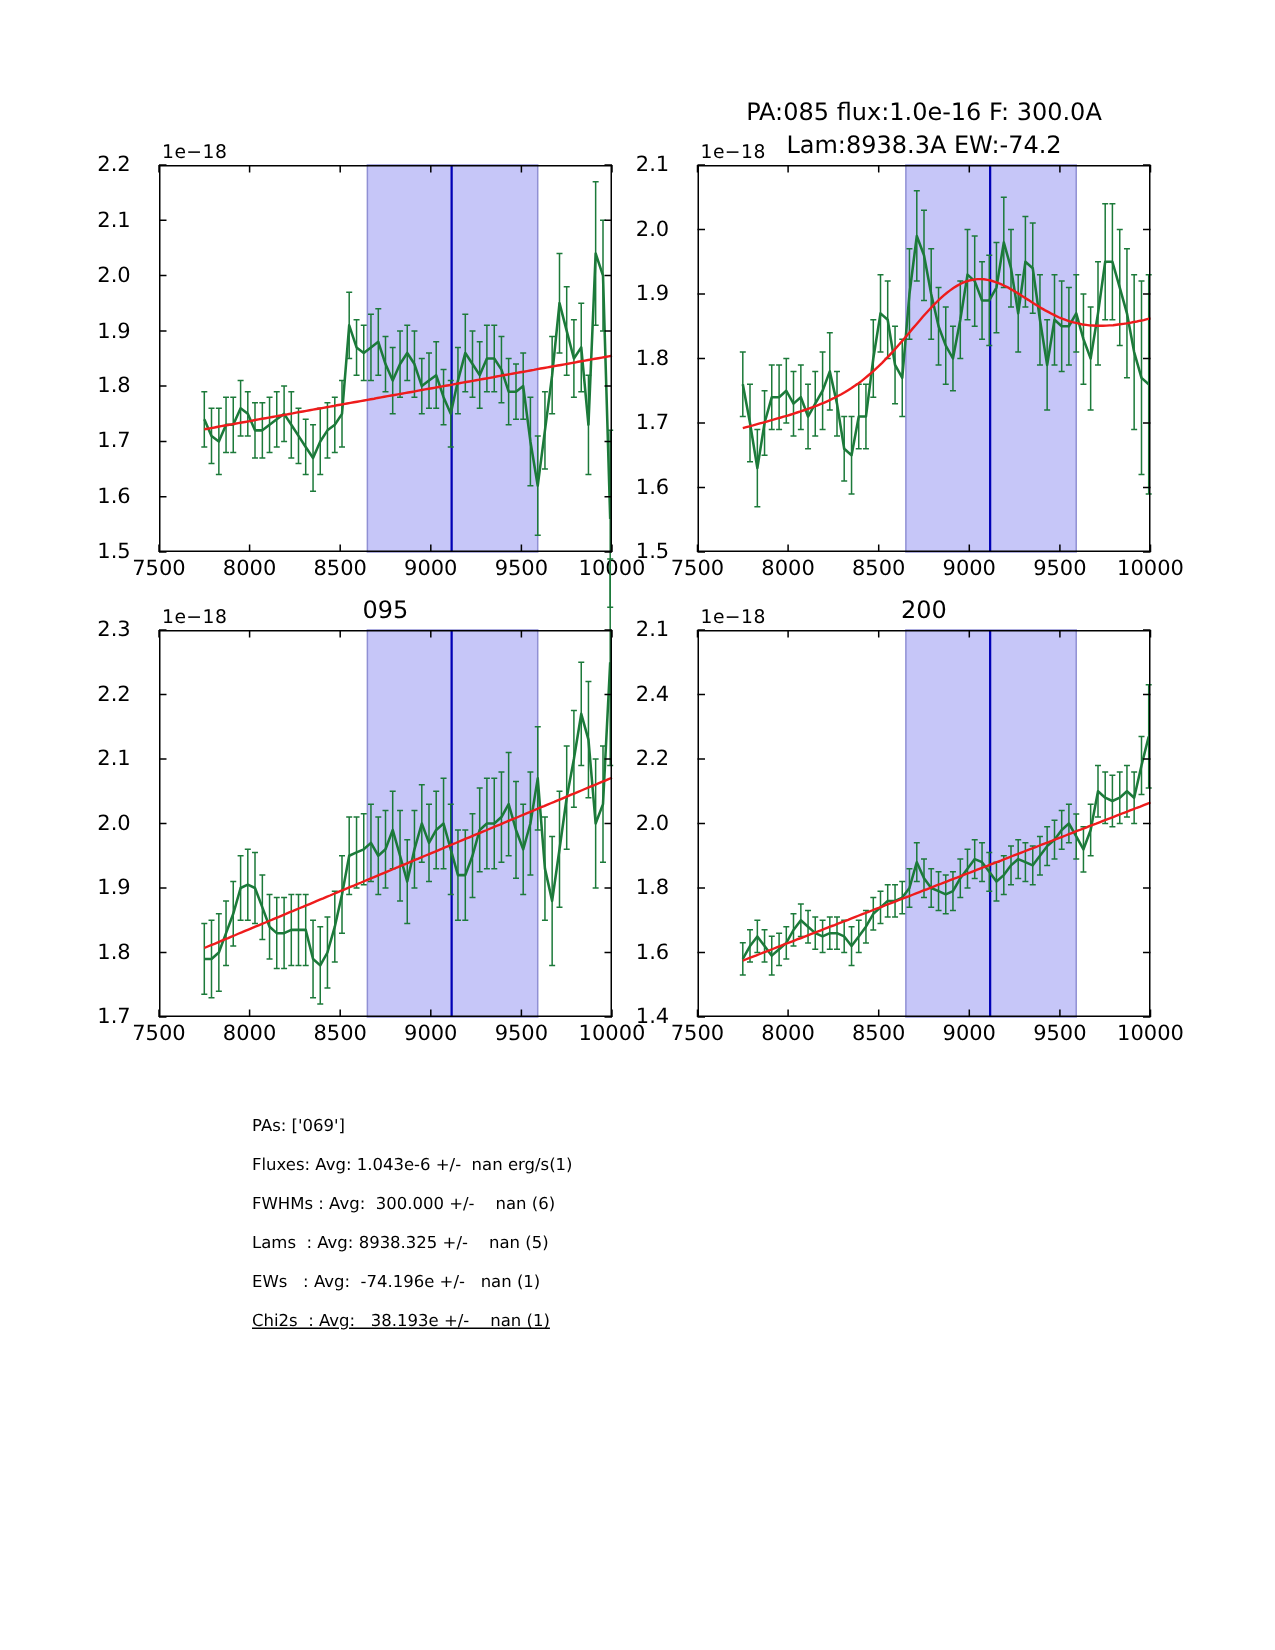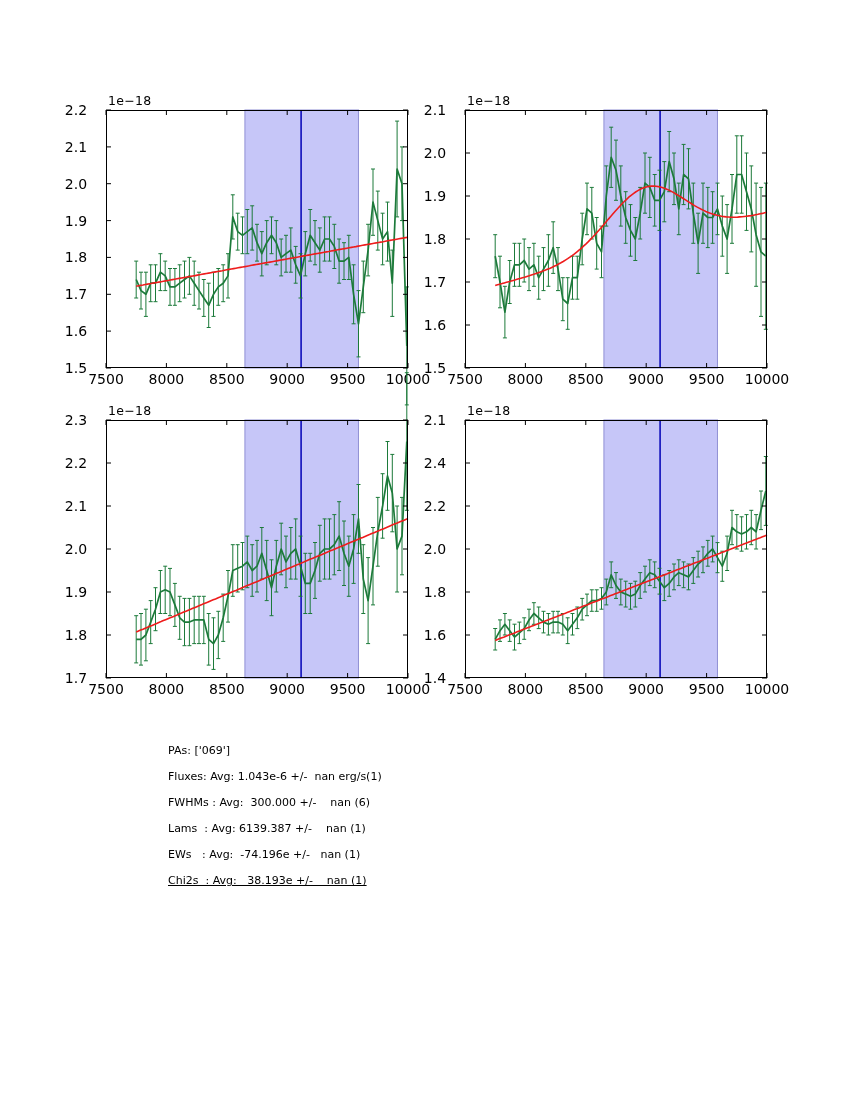--- a/index.html
+++ b/index.html
@@ -43,20 +43,24 @@
       <div class="ytick" style="top: 249px;">1.5</div>
       <div class="ytick" style="top: 212.143px;">1.6</div>
       <div class="ytick" style="top: 175.286px;">1.7</div>
       <div class="ytick" style="top: 138.429px;">1.8</div>
       <div class="ytick" style="top: 101.571px;">1.9</div>
       <div class="ytick" style="top: 64.7143px;">2.0</div>
       <div class="ytick" style="top: 27.8571px;">2.1</div>
       <div class="ytick" style="top: -9px;">2.2</div>
     </div>
   <div class="subplot" style="left:465px;top:110px;">
+      <div class="plot-title" style="top: -46px;">
+        <div>PA:085 flux:1.0e-16 F: 300.0A</div>
+        <div>Lam:8938.3A EW:-74.2</div>
+      </div>
       <div class="offset-label">1e−18</div>
       <svg width="302" height="258">
         <rect x="138.92000000000002" y="0" width="113.55199999999996" height="258" fill="#c6c6f8" stroke="#9090d4" stroke-width="1"></rect>
         <line x1="195.092" x2="195.092" y1="0" y2="258" stroke="#0000b6" stroke-width="1.5"></line>
         <path d="M28.2 167.7H32.2M28.2 124.7H32.2M30.2 167.7V124.7M33.0 197.8H37.0M33.0 146.2H37.0M35.0 197.8V146.2M37.9 227.9H41.9M37.9 176.3H41.9M39.9 227.9V176.3M42.7 193.5H46.7M42.7 150.5H46.7M44.7 193.5V150.5M47.5 176.3H51.5M47.5 133.3H51.5M49.5 176.3V133.3M52.4 176.3H56.4M52.4 133.3H56.4M54.4 176.3V133.3M57.2 172.0H61.2M57.2 129.0H61.2M59.2 172.0V129.0M62.0 180.6H66.0M62.0 137.6H66.0M64.0 180.6V137.6M66.9 176.3H70.9M66.9 133.3H70.9M68.9 176.3V133.3M71.7 189.2H75.7M71.7 146.2H75.7M73.7 189.2V146.2M76.5 180.6H80.5M76.5 137.6H80.5M78.5 180.6V137.6M81.4 176.3H85.4M81.4 124.7H85.4M83.4 176.3V124.7M86.2 163.4H90.2M86.2 111.8H90.2M88.2 163.4V111.8M91.0 180.6H95.0M91.0 137.6H95.0M93.0 180.6V137.6M95.8 210.7H99.8M95.8 167.7H99.8M97.8 210.7V167.7M100.7 219.3H104.7M100.7 167.7H104.7M102.7 219.3V167.7M105.5 189.2H109.5M105.5 146.2H109.5M107.5 189.2V146.2M110.3 189.2H114.3M110.3 146.2H114.3M112.3 189.2V146.2M115.2 154.8H119.2M115.2 103.2H119.2M117.2 154.8V103.2M120.0 124.7H124.0M120.0 73.1H124.0M122.0 124.7V73.1M124.8 129.0H128.8M124.8 77.4H128.8M126.8 129.0V77.4M129.7 159.1H133.7M129.7 107.5H133.7M131.7 159.1V107.5M134.5 167.7H138.5M134.5 116.1H138.5M136.5 167.7V116.1M139.3 116.1H143.3M139.3 55.9H143.3M141.3 116.1V55.9M144.2 77.4H148.2M144.2 17.2H148.2M146.2 77.4V17.2M149.0 90.3H153.0M149.0 30.1H153.0M151.0 90.3V30.1M153.8 116.1H157.8M153.8 55.9H157.8M155.8 116.1V55.9M158.7 133.3H162.7M158.7 81.7H162.7M160.7 133.3V81.7M163.5 146.2H167.5M163.5 94.6H167.5M165.5 146.2V94.6M168.3 150.5H172.3M168.3 107.5H172.3M170.3 150.5V107.5M173.2 129.0H177.2M173.2 77.4H177.2M175.2 129.0V77.4M178.0 103.2H182.0M178.0 43.0H182.0M180.0 103.2V43.0M182.8 107.5H186.8M182.8 47.3H186.8M184.8 107.5V47.3M187.7 116.1H191.7M187.7 64.5H191.7M189.7 116.1V64.5M192.5 120.4H196.5M192.5 60.2H196.5M194.5 120.4V60.2M197.3 111.8H201.3M197.3 51.6H201.3M199.3 111.8V51.6M202.2 81.7H206.2M202.2 21.5H206.2M204.2 81.7V21.5M207.0 94.6H211.0M207.0 43.0H211.0M209.0 94.6V43.0M211.8 124.7H215.8M211.8 73.1H215.8M213.8 124.7V73.1M216.6 94.6H220.6M216.6 34.4H220.6M218.6 94.6V34.4M221.5 98.9H225.5M221.5 38.7H225.5M223.5 98.9V38.7M226.3 133.3H230.3M226.3 73.1H230.3M228.3 133.3V73.1M231.1 163.4H235.1M231.1 103.2H235.1M233.1 163.4V103.2M236.0 133.3H240.0M236.0 73.1H240.0M238.0 133.3V73.1M240.8 137.6H244.8M240.8 77.4H244.8M242.8 137.6V77.4M245.6 133.3H249.6M245.6 81.7H249.6M247.6 133.3V81.7M250.5 124.7H254.5M250.5 73.1H254.5M252.5 124.7V73.1M255.3 146.2H259.3M255.3 86.0H259.3M257.3 146.2V86.0M260.1 163.4H264.1M260.1 94.6H264.1M262.1 163.4V94.6M265.0 133.3H269.0M265.0 64.5H269.0M267.0 133.3V64.5M269.8 103.2H273.8M269.8 25.8H273.8M271.8 103.2V25.8M274.6 103.2H278.6M274.6 25.8H278.6M276.6 103.2V25.8M279.5 120.4H283.5M279.5 43.0H283.5M281.5 120.4V43.0M284.3 141.9H288.3M284.3 55.9H288.3M286.3 141.9V55.9M289.1 176.3H293.1M289.1 73.1H293.1M291.1 176.3V73.1M294.0 206.4H298.0M294.0 77.4H298.0M296.0 206.4V77.4M298.8 219.3H302.8M298.8 73.1H302.8M300.8 219.3V73.1" stroke="#1c7a3a" stroke-width="1" fill="none"></path>
         <polyline points="30.2,146.2 35.0,172.0 39.9,202.1 44.7,172.0 49.5,154.8 54.4,154.8 59.2,150.5 64.0,159.1 68.9,154.8 73.7,167.7 78.5,159.1 83.4,150.5 88.2,137.6 93.0,159.1 97.8,189.2 102.7,193.5 107.5,167.7 112.3,167.7 117.2,129.0 122.0,98.9 126.8,103.2 131.7,133.3 136.5,141.9 141.3,86.0 146.2,47.3 151.0,60.2 155.8,86.0 160.7,107.5 165.5,120.4 170.3,129.0 175.2,103.2 180.0,73.1 184.8,77.4 189.7,90.3 194.5,90.3 199.3,81.7 204.2,51.6 209.0,68.8 213.8,98.9 218.6,64.5 223.5,68.8 228.3,103.2 233.1,133.3 238.0,103.2 242.8,107.5 247.6,107.5 252.5,98.9 257.3,116.1 262.1,129.0 267.0,98.9 271.8,64.5 276.6,64.5 281.5,81.7 286.3,98.9 291.1,124.7 296.0,141.9 300.8,146.2" stroke="#1c7a3a" stroke-width="1.7" fill="none" stroke-linejoin="round"></polyline>
         <polyline points="30.2,175.4 32.5,174.8 34.7,174.2 37.0,173.6 39.3,172.9 41.5,172.3 43.8,171.7 46.1,171.1 48.3,170.4 50.6,169.8 52.8,169.1 55.1,168.5 57.4,167.8 59.6,167.2 61.9,166.5 64.2,165.8 66.4,165.0 68.7,164.3 71.0,163.5 73.2,162.8 75.5,161.9 77.8,161.1 80.0,160.2 82.3,159.3 84.6,158.4 86.8,157.4 89.1,156.3 91.4,155.2 93.6,154.0 95.9,152.8 98.2,151.5 100.4,150.1 102.7,148.7 104.9,147.2 107.2,145.6 109.5,143.9 111.7,142.1 114.0,140.2 116.3,138.3 118.5,136.2 120.8,134.1 123.1,131.9 125.3,129.6 127.6,127.2 129.9,124.8 132.1,122.3 134.4,119.7 136.7,117.1 138.9,114.5 141.2,111.8 143.4,109.1 145.7,106.5 148.0,103.8 150.2,101.2 152.5,98.7 154.8,96.2 157.0,93.8 159.3,91.5 161.6,89.3 163.8,87.2 166.1,85.3 168.4,83.6 170.6,82.0 172.9,80.6 175.2,79.3 177.4,78.3 179.7,77.5 182.0,76.8 184.2,76.4 186.5,76.1 188.8,76.1 191.0,76.2 193.3,76.6 195.5,77.0 197.8,77.7 200.1,78.5 202.3,79.4 204.6,80.5 206.9,81.6 209.1,82.9 211.4,84.2 213.7,85.6 215.9,87.0 218.2,88.5 220.5,89.9 222.7,91.4 225.0,92.8 227.3,94.2 229.5,95.6 231.8,96.9 234.1,98.1 236.3,99.3 238.6,100.4 240.8,101.5 243.1,102.4 245.4,103.3 247.6,104.1 249.9,104.7 252.2,105.3 254.4,105.8 256.7,106.3 259.0,106.6 261.2,106.9 263.5,107.0 265.8,107.2 268.0,107.2 270.3,107.2 272.6,107.1 274.8,106.9 277.1,106.8 279.4,106.5 281.6,106.2 283.9,105.9 286.1,105.6 288.4,105.2 290.7,104.7 292.9,104.3 295.2,103.8 297.5,103.4 299.7,102.8 302.0,102.3" stroke="#ee1c1c" stroke-width="1.6" fill="none"></polyline>
         <path d="M0.0 258V253M0.0 0V5M60.4 258V253M60.4 0V5M120.8 258V253M120.8 0V5M181.2 258V253M181.2 0V5M241.6 258V253M241.6 0V5M302.0 258V253M302.0 0V5M0 258.0H5M302 258.0H297M0 215.0H5M302 215.0H297M0 172.0H5M302 172.0H297M0 129.0H5M302 129.0H297M0 86.0H5M302 86.0H297M0 43.0H5M302 43.0H297M0 0.0H5M302 0.0H297" stroke="#000000" stroke-width="1" fill="none"></path>
         <rect x="0.5" y="0.5" width="301" height="257" fill="none" stroke="#000000" stroke-width="1"></rect>
       </svg>
@@ -68,20 +72,23 @@
       <div class="xtick" style="left: 270px;">10000</div>
       <div class="ytick" style="top: 249px;">1.5</div>
       <div class="ytick" style="top: 206px;">1.6</div>
       <div class="ytick" style="top: 163px;">1.7</div>
       <div class="ytick" style="top: 120px;">1.8</div>
       <div class="ytick" style="top: 77px;">1.9</div>
       <div class="ytick" style="top: 34px;">2.0</div>
       <div class="ytick" style="top: -9px;">2.1</div>
     </div>
   <div class="subplot" style="left:106px;top:420px;">
+      <div class="plot-title" style="top: -24px;">
+        <div>095</div>
+      </div>
       <div class="offset-label">1e−18</div>
       <svg width="302" height="258">
         <rect x="138.92000000000002" y="0" width="113.55199999999996" height="258" fill="#c6c6f8" stroke="#9090d4" stroke-width="1"></rect>
         <line x1="195.092" x2="195.092" y1="0" y2="258" stroke="#0000b6" stroke-width="1.5"></line>
         <path d="M28.2 242.9H32.2M28.2 195.7H32.2M30.2 242.9V195.7M33.0 245.1H37.0M33.0 193.5H37.0M35.0 245.1V193.5M37.9 240.8H41.9M37.9 189.2H41.9M39.9 240.8V189.2M42.7 223.6H46.7M42.7 180.6H46.7M44.7 223.6V180.6M47.5 210.7H51.5M47.5 167.7H51.5M49.5 210.7V167.7M52.4 193.5H56.4M52.4 150.5H56.4M54.4 193.5V150.5M57.2 193.5H61.2M57.2 146.2H61.2M59.2 193.5V146.2M62.0 195.7H66.0M62.0 148.4H66.0M64.0 195.7V148.4M66.9 206.4H70.9M66.9 163.4H70.9M68.9 206.4V163.4M71.7 219.3H75.7M71.7 176.3H75.7M73.7 219.3V176.3M76.5 225.7H80.5M76.5 178.4H80.5M78.5 225.7V178.4M81.4 225.7H85.4M81.4 178.4H85.4M83.4 225.7V178.4M86.2 223.6H90.2M86.2 176.3H90.2M88.2 223.6V176.3M91.0 223.6H95.0M91.0 176.3H95.0M93.0 223.6V176.3M95.8 223.6H99.8M95.8 176.3H99.8M97.8 223.6V176.3M100.7 245.1H104.7M100.7 193.5H104.7M102.7 245.1V193.5M105.5 249.4H109.5M105.5 197.8H109.5M107.5 249.4V197.8M110.3 238.6H114.3M110.3 191.3H114.3M112.3 238.6V191.3M115.2 221.4H119.2M115.2 174.1H119.2M117.2 221.4V174.1M120.0 202.1H124.0M120.0 150.5H124.0M122.0 202.1V150.5M124.8 176.3H128.8M124.8 124.7H128.8M126.8 176.3V124.7M129.7 172.0H133.7M129.7 124.7H133.7M131.7 172.0V124.7M134.5 169.8H138.5M134.5 122.5H138.5M136.5 169.8V122.5M139.3 167.7H143.3M139.3 116.1H143.3M141.3 167.7V116.1M144.2 176.3H148.2M144.2 124.7H148.2M146.2 176.3V124.7M149.0 172.0H153.0M149.0 120.4H153.0M151.0 172.0V120.4M153.8 159.1H157.8M153.8 107.5H157.8M155.8 159.1V107.5M158.7 180.6H162.7M158.7 120.4H162.7M160.7 180.6V120.4M163.5 195.7H167.5M163.5 139.8H167.5M165.5 195.7V139.8M168.3 172.0H172.3M168.3 120.4H172.3M170.3 172.0V120.4M173.2 154.8H177.2M173.2 103.2H177.2M175.2 154.8V103.2M178.0 167.7H182.0M178.0 116.1H182.0M180.0 167.7V116.1M182.8 159.1H186.8M182.8 107.5H186.8M184.8 159.1V107.5M187.7 159.1H191.7M187.7 98.9H191.7M189.7 159.1V98.9M192.5 176.3H196.5M192.5 116.1H196.5M194.5 176.3V116.1M197.3 193.5H201.3M197.3 133.3H201.3M199.3 193.5V133.3M202.2 193.5H206.2M202.2 133.3H206.2M204.2 193.5V133.3M207.0 178.4H211.0M207.0 122.5H211.0M209.0 178.4V122.5M211.8 161.2H215.8M211.8 105.3H215.8M213.8 161.2V105.3M216.6 159.1H220.6M216.6 98.9H220.6M218.6 159.1V98.9M221.5 159.1H225.5M221.5 98.9H225.5M223.5 159.1V98.9M226.3 154.8H230.3M226.3 94.6H230.3M228.3 154.8V94.6M231.1 150.5H235.1M231.1 81.7H235.1M233.1 150.5V81.7M236.0 165.5H240.0M236.0 101.0H240.0M238.0 165.5V101.0M240.8 176.3H244.8M240.8 116.1H244.8M242.8 176.3V116.1M245.6 163.4H249.6M245.6 94.6H249.6M247.6 163.4V94.6M250.5 133.3H254.5M250.5 64.5H254.5M252.5 133.3V64.5M255.3 193.5H259.3M255.3 124.7H259.3M257.3 193.5V124.7M260.1 223.6H264.1M260.1 137.6H264.1M262.1 223.6V137.6M265.0 184.9H269.0M265.0 107.5H269.0M267.0 184.9V107.5M269.8 146.2H273.8M269.8 77.4H273.8M271.8 146.2V77.4M274.6 118.2H278.6M274.6 53.7H278.6M276.6 118.2V53.7M279.5 90.3H283.5M279.5 21.5H283.5M281.5 90.3V21.5M284.3 111.8H288.3M284.3 34.4H288.3M286.3 111.8V34.4M289.1 172.0H293.1M289.1 86.0H293.1M291.1 172.0V86.0M294.0 154.8H298.0M294.0 77.4H298.0M296.0 154.8V77.4M298.8 90.3H302.8M298.8 -47.3H302.8M300.8 90.3V-47.3" stroke="#1c7a3a" stroke-width="1" fill="none"></path>
         <polyline points="30.2,219.3 35.0,219.3 39.9,215.0 44.7,202.1 49.5,189.2 54.4,172.0 59.2,169.8 64.0,172.0 68.9,184.9 73.7,197.8 78.5,202.1 83.4,202.1 88.2,199.9 93.0,199.9 97.8,199.9 102.7,219.3 107.5,223.6 112.3,215.0 117.2,197.8 122.0,176.3 126.8,150.5 131.7,148.3 136.5,146.2 141.3,141.9 146.2,150.5 151.0,146.2 155.8,133.3 160.7,150.5 165.5,167.7 170.3,146.2 175.2,129.0 180.0,141.9 184.8,133.3 189.7,129.0 194.5,146.2 199.3,163.4 204.2,163.4 209.0,150.5 213.8,133.3 218.6,129.0 223.5,129.0 228.3,124.7 233.1,116.1 238.0,133.3 242.8,146.2 247.6,129.0 252.5,98.9 257.3,159.1 262.1,180.6 267.0,146.2 271.8,111.8 276.6,86.0 281.5,55.9 286.3,73.1 291.1,129.0 296.0,116.1 300.8,21.5" stroke="#1c7a3a" stroke-width="1.7" fill="none" stroke-linejoin="round"></polyline>
         <polyline points="30.2,212.0 32.5,211.0 34.7,210.1 37.0,209.2 39.3,208.2 41.5,207.3 43.8,206.3 46.1,205.4 48.3,204.4 50.6,203.5 52.8,202.5 55.1,201.6 57.4,200.6 59.6,199.7 61.9,198.7 64.2,197.8 66.4,196.9 68.7,195.9 71.0,195.0 73.2,194.0 75.5,193.1 77.8,192.1 80.0,191.2 82.3,190.2 84.6,189.3 86.8,188.3 89.1,187.4 91.4,186.4 93.6,185.5 95.9,184.6 98.2,183.6 100.4,182.7 102.7,181.7 104.9,180.8 107.2,179.8 109.5,178.9 111.7,177.9 114.0,177.0 116.3,176.0 118.5,175.1 120.8,174.1 123.1,173.2 125.3,172.3 127.6,171.3 129.9,170.4 132.1,169.4 134.4,168.5 136.7,167.5 138.9,166.6 141.2,165.6 143.4,164.7 145.7,163.7 148.0,162.8 150.2,161.9 152.5,160.9 154.8,160.0 157.0,159.0 159.3,158.1 161.6,157.1 163.8,156.2 166.1,155.2 168.4,154.3 170.6,153.3 172.9,152.4 175.2,151.4 177.4,150.5 179.7,149.6 182.0,148.6 184.2,147.7 186.5,146.7 188.8,145.8 191.0,144.8 193.3,143.9 195.5,142.9 197.8,142.0 200.1,141.0 202.3,140.1 204.6,139.1 206.9,138.2 209.1,137.3 211.4,136.3 213.7,135.4 215.9,134.4 218.2,133.5 220.5,132.5 222.7,131.6 225.0,130.6 227.3,129.7 229.5,128.7 231.8,127.8 234.1,126.8 236.3,125.9 238.6,125.0 240.8,124.0 243.1,123.1 245.4,122.1 247.6,121.2 249.9,120.2 252.2,119.3 254.4,118.3 256.7,117.4 259.0,116.4 261.2,115.5 263.5,114.6 265.8,113.6 268.0,112.7 270.3,111.7 272.6,110.8 274.8,109.8 277.1,108.9 279.4,107.9 281.6,107.0 283.9,106.0 286.1,105.1 288.4,104.1 290.7,103.2 292.9,102.3 295.2,101.3 297.5,100.4 299.7,99.4 302.0,98.5" stroke="#ee1c1c" stroke-width="1.6" fill="none"></polyline>
         <path d="M0.0 258V253M0.0 0V5M60.4 258V253M60.4 0V5M120.8 258V253M120.8 0V5M181.2 258V253M181.2 0V5M241.6 258V253M241.6 0V5M302.0 258V253M302.0 0V5M0 258.0H5M302 258.0H297M0 215.0H5M302 215.0H297M0 172.0H5M302 172.0H297M0 129.0H5M302 129.0H297M0 86.0H5M302 86.0H297M0 43.0H5M302 43.0H297M0 0.0H5M302 0.0H297" stroke="#000000" stroke-width="1" fill="none"></path>
         <rect x="0.5" y="0.5" width="301" height="257" fill="none" stroke="#000000" stroke-width="1"></rect>
       </svg>
@@ -93,20 +100,23 @@
       <div class="xtick" style="left: 270px;">10000</div>
       <div class="ytick" style="top: 249px;">1.7</div>
       <div class="ytick" style="top: 206px;">1.8</div>
       <div class="ytick" style="top: 163px;">1.9</div>
       <div class="ytick" style="top: 120px;">2.0</div>
       <div class="ytick" style="top: 77px;">2.1</div>
       <div class="ytick" style="top: 34px;">2.2</div>
       <div class="ytick" style="top: -9px;">2.3</div>
     </div>
   <div class="subplot" style="left:465px;top:420px;">
+      <div class="plot-title" style="top: -24px;">
+        <div>200</div>
+      </div>
       <div class="offset-label">1e−18</div>
       <svg width="302" height="258">
         <rect x="138.92000000000002" y="0" width="113.55199999999996" height="258" fill="#c6c6f8" stroke="#9090d4" stroke-width="1"></rect>
         <line x1="195.092" x2="195.092" y1="0" y2="258" stroke="#0000b6" stroke-width="1.5"></line>
         <path d="M28.2 230.0H32.2M28.2 208.5H32.2M30.2 230.0V208.5M33.0 221.4H37.0M33.0 199.9H37.0M35.0 221.4V199.9M37.9 215.0H41.9M37.9 193.5H41.9M39.9 215.0V193.5M42.7 221.4H46.7M42.7 199.9H46.7M44.7 221.4V199.9M47.5 230.0H51.5M47.5 204.2H51.5M49.5 230.0V204.2M52.4 223.6H56.4M52.4 202.1H56.4M54.4 223.6V202.1M57.2 219.3H61.2M57.2 197.8H61.2M59.2 219.3V197.8M62.0 210.7H66.0M62.0 189.2H66.0M64.0 210.7V189.2M66.9 204.3H70.9M66.9 182.7H70.9M68.9 204.3V182.7M71.7 208.6H75.7M71.7 187.0H75.7M73.7 208.6V187.0M76.5 212.9H80.5M76.5 191.3H80.5M78.5 212.9V191.3M81.4 215.0H85.4M81.4 193.5H85.4M83.4 215.0V193.5M86.2 212.9H90.2M86.2 191.3H90.2M88.2 212.9V191.3M91.0 212.9H95.0M91.0 191.3H95.0M93.0 212.9V191.3M95.8 215.0H99.8M95.8 193.5H99.8M97.8 215.0V193.5M100.7 223.6H104.7M100.7 197.8H104.7M102.7 223.6V197.8M105.5 215.0H109.5M105.5 193.5H109.5M107.5 215.0V193.5M110.3 208.6H114.3M110.3 187.0H114.3M112.3 208.6V187.0M115.2 200.0H119.2M115.2 178.4H119.2M117.2 200.0V178.4M120.0 195.7H124.0M120.0 174.1H124.0M122.0 195.7V174.1M124.8 191.3H128.8M124.8 169.8H128.8M126.8 191.3V169.8M129.7 191.3H133.7M129.7 169.8H133.7M131.7 191.3V169.8M134.5 189.2H138.5M134.5 167.7H138.5M136.5 189.2V167.7M139.3 184.9H143.3M139.3 159.1H143.3M141.3 184.9V159.1M144.2 167.7H148.2M144.2 141.9H148.2M146.2 167.7V141.9M149.0 178.4H153.0M149.0 152.6H153.0M151.0 178.4V152.6M153.8 184.9H157.8M153.8 159.1H157.8M155.8 184.9V159.1M158.7 187.0H162.7M158.7 161.2H162.7M160.7 187.0V161.2M163.5 189.2H167.5M163.5 163.4H167.5M165.5 189.2V163.4M168.3 187.0H172.3M168.3 161.2H172.3M170.3 187.0V161.2M173.2 178.4H177.2M173.2 152.6H177.2M175.2 178.4V152.6M178.0 172.0H182.0M178.0 146.2H182.0M180.0 172.0V146.2M182.8 165.6H186.8M182.8 139.8H186.8M184.8 165.6V139.8M187.7 167.7H191.7M187.7 141.9H191.7M189.7 167.7V141.9M192.5 174.1H196.5M192.5 148.3H196.5M194.5 174.1V148.3M197.3 180.6H201.3M197.3 154.8H201.3M199.3 180.6V154.8M202.2 176.3H206.2M202.2 150.5H206.2M204.2 176.3V150.5M207.0 169.8H211.0M207.0 144.0H211.0M209.0 169.8V144.0M211.8 165.6H215.8M211.8 139.8H215.8M213.8 165.6V139.8M216.6 167.7H220.6M216.6 141.9H220.6M218.6 167.7V141.9M221.5 169.8H225.5M221.5 144.0H225.5M223.5 169.8V144.0M226.3 163.4H230.3M226.3 137.6H230.3M228.3 163.4V137.6M231.1 157.0H235.1M231.1 131.2H235.1M233.1 157.0V131.2M236.0 152.7H240.0M236.0 126.9H240.0M238.0 152.7V126.9M240.8 146.2H244.8M240.8 120.4H244.8M242.8 146.2V120.4M245.6 141.9H249.6M245.6 116.1H249.6M247.6 141.9V116.1M250.5 152.7H254.5M250.5 122.6H254.5M252.5 152.7V122.6M255.3 161.3H259.3M255.3 131.2H259.3M257.3 161.3V131.2M260.1 150.5H264.1M260.1 116.1H264.1M262.1 150.5V116.1M265.0 124.7H269.0M265.0 90.3H269.0M267.0 124.7V90.3M269.8 129.0H273.8M269.8 94.6H273.8M271.8 129.0V94.6M274.6 131.2H278.6M274.6 96.8H278.6M276.6 131.2V96.8M279.5 129.0H283.5M279.5 94.6H283.5M281.5 129.0V94.6M284.3 124.7H288.3M284.3 90.3H288.3M286.3 124.7V90.3M289.1 129.0H293.1M289.1 94.6H293.1M291.1 129.0V94.6M294.0 109.6H298.0M294.0 71.0H298.0M296.0 109.6V71.0M298.8 105.4H302.8M298.8 36.5H302.8M300.8 105.4V36.5" stroke="#1c7a3a" stroke-width="1" fill="none"></path>
         <polyline points="30.2,219.3 35.0,210.7 39.9,204.3 44.7,210.7 49.5,217.1 54.4,212.8 59.2,208.6 64.0,200.0 68.9,193.5 73.7,197.8 78.5,202.1 83.4,204.3 88.2,202.1 93.0,202.1 97.8,204.3 102.7,210.7 107.5,204.3 112.3,197.8 117.2,189.2 122.0,184.9 126.8,180.6 131.7,180.6 136.5,178.4 141.3,172.0 146.2,154.8 151.0,165.5 155.8,172.0 160.7,174.1 165.5,176.3 170.3,174.1 175.2,165.5 180.0,159.1 184.8,152.7 189.7,154.8 194.5,161.2 199.3,167.7 204.2,163.4 209.0,156.9 213.8,152.7 218.6,154.8 223.5,156.9 228.3,150.5 233.1,144.1 238.0,139.8 242.8,133.3 247.6,129.0 252.5,137.6 257.3,146.2 262.1,133.3 267.0,107.5 271.8,111.8 276.6,114.0 281.5,111.8 286.3,107.5 291.1,111.8 296.0,90.3 300.8,71.0" stroke="#1c7a3a" stroke-width="1.7" fill="none" stroke-linejoin="round"></polyline>
         <polyline points="30.2,220.4 32.5,219.5 34.7,218.6 37.0,217.7 39.3,216.9 41.5,216.0 43.8,215.1 46.1,214.2 48.3,213.4 50.6,212.5 52.8,211.6 55.1,210.7 57.4,209.8 59.6,209.0 61.9,208.1 64.2,207.2 66.4,206.3 68.7,205.5 71.0,204.6 73.2,203.7 75.5,202.8 77.8,201.9 80.0,201.1 82.3,200.2 84.6,199.3 86.8,198.4 89.1,197.5 91.4,196.7 93.6,195.8 95.9,194.9 98.2,194.0 100.4,193.2 102.7,192.3 104.9,191.4 107.2,190.5 109.5,189.6 111.7,188.8 114.0,187.9 116.3,187.0 118.5,186.1 120.8,185.3 123.1,184.4 125.3,183.5 127.6,182.6 129.9,181.7 132.1,180.9 134.4,180.0 136.7,179.1 138.9,178.2 141.2,177.4 143.4,176.5 145.7,175.6 148.0,174.7 150.2,173.8 152.5,173.0 154.8,172.1 157.0,171.2 159.3,170.3 161.6,169.5 163.8,168.6 166.1,167.7 168.4,166.8 170.6,165.9 172.9,165.1 175.2,164.2 177.4,163.3 179.7,162.4 182.0,161.6 184.2,160.7 186.5,159.8 188.8,158.9 191.0,158.0 193.3,157.2 195.5,156.3 197.8,155.4 200.1,154.5 202.3,153.7 204.6,152.8 206.9,151.9 209.1,151.0 211.4,150.1 213.7,149.3 215.9,148.4 218.2,147.5 220.5,146.6 222.7,145.8 225.0,144.9 227.3,144.0 229.5,143.1 231.8,142.2 234.1,141.4 236.3,140.5 238.6,139.6 240.8,138.7 243.1,137.9 245.4,137.0 247.6,136.1 249.9,135.2 252.2,134.3 254.4,133.5 256.7,132.6 259.0,131.7 261.2,130.8 263.5,129.9 265.8,129.1 268.0,128.2 270.3,127.3 272.6,126.4 274.8,125.6 277.1,124.7 279.4,123.8 281.6,122.9 283.9,122.0 286.1,121.2 288.4,120.3 290.7,119.4 292.9,118.5 295.2,117.7 297.5,116.8 299.7,115.9 302.0,115.0" stroke="#ee1c1c" stroke-width="1.6" fill="none"></polyline>
         <path d="M0.0 258V253M0.0 0V5M60.4 258V253M60.4 0V5M120.8 258V253M120.8 0V5M181.2 258V253M181.2 0V5M241.6 258V253M241.6 0V5M302.0 258V253M302.0 0V5M0 258.0H5M302 258.0H297M0 215.0H5M302 215.0H297M0 172.0H5M302 172.0H297M0 129.0H5M302 129.0H297M0 86.0H5M302 86.0H297M0 43.0H5M302 43.0H297M0 0.0H5M302 0.0H297" stroke="#000000" stroke-width="1" fill="none"></path>
         <rect x="0.5" y="0.5" width="301" height="257" fill="none" stroke="#000000" stroke-width="1"></rect>
       </svg>
@@ -121,16 +131,16 @@
       <div class="ytick" style="top: 163px;">1.8</div>
       <div class="ytick" style="top: 120px;">2.0</div>
       <div class="ytick" style="top: 77px;">2.2</div>
       <div class="ytick" style="top: 34px;">2.4</div>
       <div class="ytick" style="top: -9px;">2.1</div>
     </div>
 
   <div class="footer-line" style="top:744px;">PAs: ['069']</div>
   <div class="footer-line" style="top:770px;">Fluxes: Avg: 1.043e-6 +/-  nan erg/s(1)</div>
   <div class="footer-line" style="top:796px;">FWHMs : Avg:  300.000 +/-    nan (6)</div>
-  <div class="footer-line" style="top:822px;">Lams  : Avg: 6139.387 +/-    nan (1)</div>
+  <div class="footer-line" style="top:822px;">Lams  : Avg: 8938.325 +/-    nan (5)</div>
   <div class="footer-line" style="top:848px;">EWs   : Avg:  -74.196e +/-   nan (1)</div>
   <div class="footer-line" style="top:874px;text-decoration:underline;">Chi2s  : Avg:   38.193e +/-    nan (1)</div>
 </div>
 
 </body></html>

